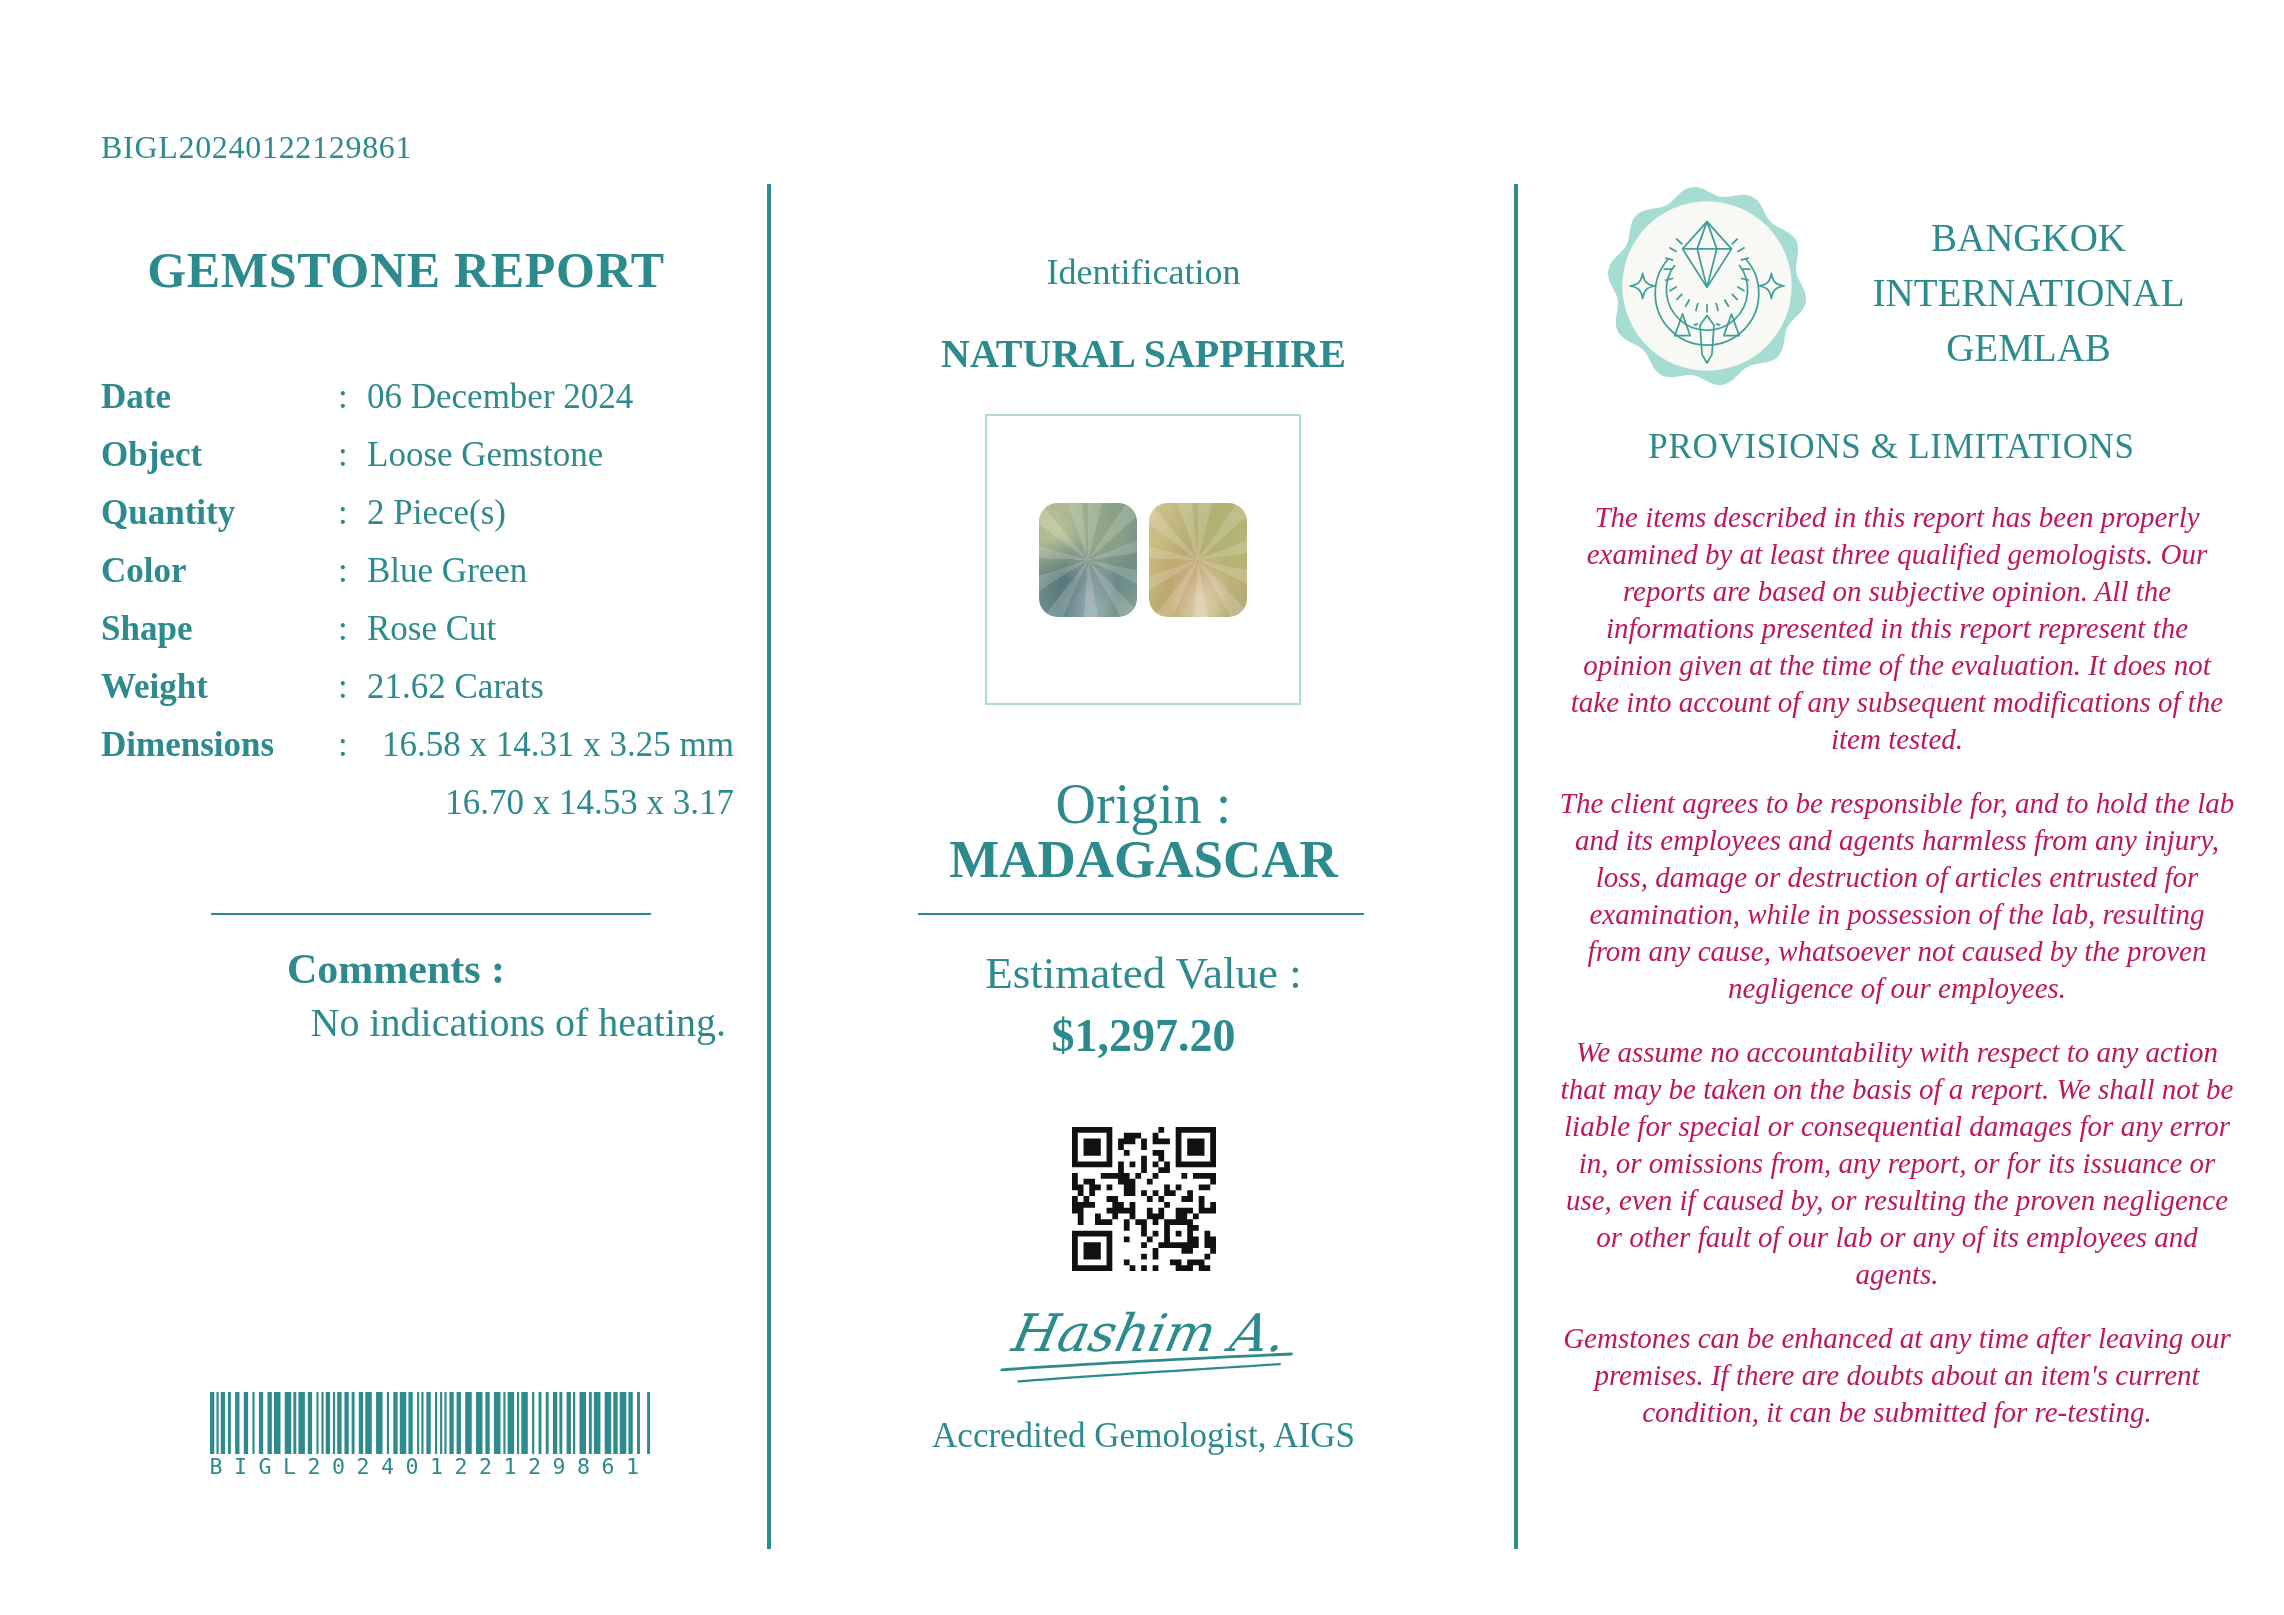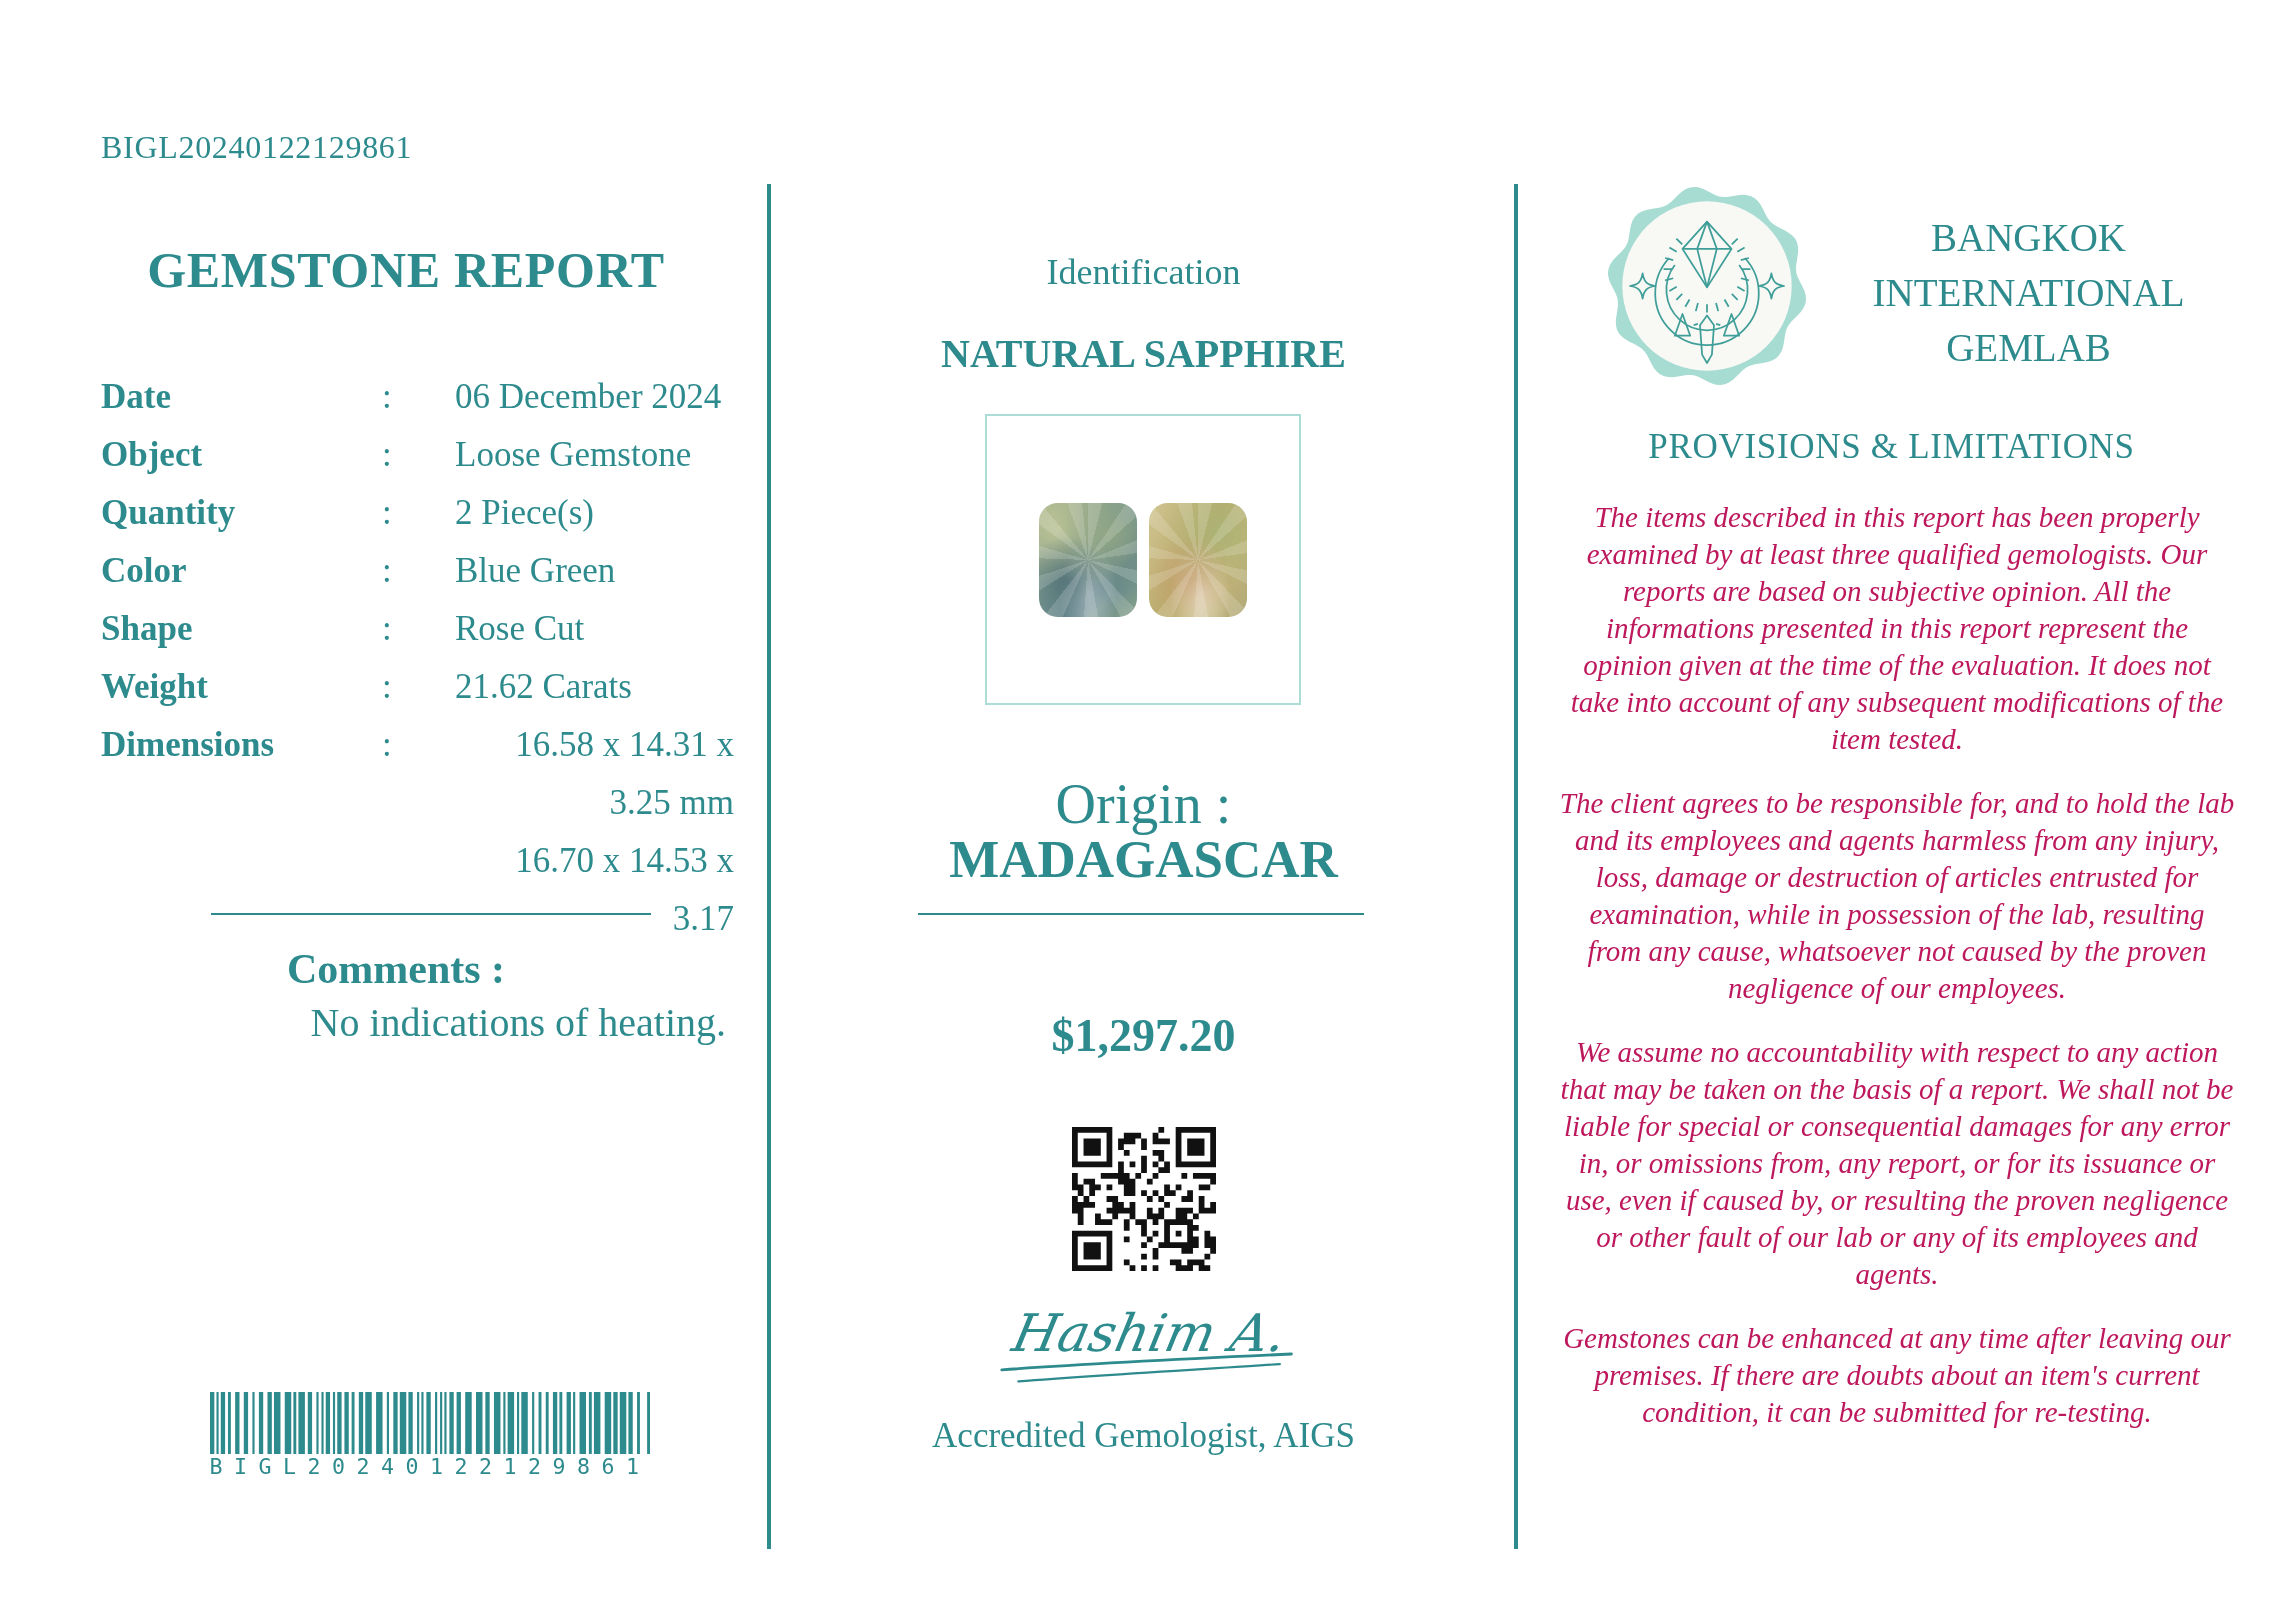--- a/index.html
+++ b/index.html
@@ -7,21 +7,21 @@
         font-family:"Liberation Serif","DejaVu Serif",serif;color:#2d8a8d;margin-top:24px;}
   .abs{position:absolute;}
   .center{text-align:center;}
   
   .cert-no{left:101px;top:105px;font-size:32px;letter-spacing:0.7px;}
   
   .vline{position:absolute;top:160px;height:1365px;width:3.6px;background:#2d8a8d;}
   
   .report-title{left:86px;top:217px;width:640px;font-size:50px;font-weight:700;letter-spacing:0.7px;}
   .fields{left:101px;top:344px;width:633px;}
-  .frow{display:grid;grid-template-columns:237px 29px 1fr;min-height:58px;line-height:58px;font-size:35px;gap:44px;}
+  .frow{display:grid;grid-template-columns:237px 29px 1fr;min-height:58px;line-height:58px;font-size:35px;}
   .flabel{font-weight:700;}
   .fvalue div{line-height:58px;text-align:right;}
   .rule{position:absolute;background:#2d8a8d;height:2.2px;}
   .rule-left{left:211px;top:889px;width:440px;}
   .comments-label{left:76px;top:921px;width:640px;font-size:42px;font-weight:700;}
   .comments-text{left:86px;top:975px;width:640px;font-size:40px;text-align:right;}
   .barcode{left:210px;top:1368px;}
   .barcode-text{left:167px;top:1430px;width:526px;font-size:21.6px;letter-spacing:11.5px;
                 font-family:"DejaVu Sans Mono","Liberation Mono",monospace;white-space:nowrap;text-align:center;}
   
@@ -126,20 +126,21 @@
 
   <div class="abs photo-box">
     <div class="gem gem-left"></div>
     <div class="gem gem-right"></div>
   </div>
 
   <div class="abs origin-label center">Origin :</div>
   <div class="abs origin-value center">MADAGASCAR</div>
 
   <div class="rule rule-mid"></div>
+  <div class="abs value-label center">Estimated Value :</div>
   <div class="abs value-amount center">$1,297.20</div>
 
   <svg class="abs qr" width="144" height="144" viewBox="0 0 200 200">
     <rect width="200" height="200" fill="#ffffff"></rect>
     <path id="qr-path" fill="#111111" d="M0 0h8v8h-8zM8 0h8v8h-8zM16 0h8v8h-8zM24 0h8v8h-8zM32 0h8v8h-8zM40 0h8v8h-8zM48 0h8v8h-8zM120 0h8v8h-8zM144 0h8v8h-8zM152 0h8v8h-8zM160 0h8v8h-8zM168 0h8v8h-8zM176 0h8v8h-8zM184 0h8v8h-8zM192 0h8v8h-8zM0 8h8v8h-8zM48 8h8v8h-8zM72 8h8v8h-8zM80 8h8v8h-8zM88 8h8v8h-8zM112 8h8v8h-8zM144 8h8v8h-8zM192 8h8v8h-8zM0 16h8v8h-8zM16 16h8v8h-8zM24 16h8v8h-8zM32 16h8v8h-8zM48 16h8v8h-8zM64 16h8v8h-8zM72 16h8v8h-8zM80 16h8v8h-8zM96 16h8v8h-8zM112 16h8v8h-8zM120 16h8v8h-8zM128 16h8v8h-8zM144 16h8v8h-8zM160 16h8v8h-8zM168 16h8v8h-8zM176 16h8v8h-8zM192 16h8v8h-8zM0 24h8v8h-8zM16 24h8v8h-8zM24 24h8v8h-8zM32 24h8v8h-8zM48 24h8v8h-8zM64 24h8v8h-8zM96 24h8v8h-8zM144 24h8v8h-8zM160 24h8v8h-8zM168 24h8v8h-8zM176 24h8v8h-8zM192 24h8v8h-8zM0 32h8v8h-8zM16 32h8v8h-8zM24 32h8v8h-8zM32 32h8v8h-8zM48 32h8v8h-8zM72 32h8v8h-8zM112 32h8v8h-8zM120 32h8v8h-8zM144 32h8v8h-8zM160 32h8v8h-8zM168 32h8v8h-8zM176 32h8v8h-8zM192 32h8v8h-8zM0 40h8v8h-8zM48 40h8v8h-8zM96 40h8v8h-8zM120 40h8v8h-8zM144 40h8v8h-8zM192 40h8v8h-8zM0 48h8v8h-8zM8 48h8v8h-8zM16 48h8v8h-8zM24 48h8v8h-8zM32 48h8v8h-8zM40 48h8v8h-8zM48 48h8v8h-8zM64 48h8v8h-8zM80 48h8v8h-8zM96 48h8v8h-8zM112 48h8v8h-8zM128 48h8v8h-8zM144 48h8v8h-8zM152 48h8v8h-8zM160 48h8v8h-8zM168 48h8v8h-8zM176 48h8v8h-8zM184 48h8v8h-8zM192 48h8v8h-8zM64 56h8v8h-8zM96 56h8v8h-8zM120 56h8v8h-8zM128 56h8v8h-8zM0 64h8v8h-8zM40 64h8v8h-8zM48 64h8v8h-8zM56 64h8v8h-8zM64 64h8v8h-8zM72 64h8v8h-8zM88 64h8v8h-8zM112 64h8v8h-8zM152 64h8v8h-8zM168 64h8v8h-8zM176 64h8v8h-8zM184 64h8v8h-8zM192 64h8v8h-8zM0 72h8v8h-8zM16 72h8v8h-8zM24 72h8v8h-8zM64 72h8v8h-8zM72 72h8v8h-8zM80 72h8v8h-8zM104 72h8v8h-8zM192 72h8v8h-8zM0 80h8v8h-8zM8 80h8v8h-8zM24 80h8v8h-8zM32 80h8v8h-8zM48 80h8v8h-8zM72 80h8v8h-8zM80 80h8v8h-8zM128 80h8v8h-8zM144 80h8v8h-8zM176 80h8v8h-8zM184 80h8v8h-8zM8 88h8v8h-8zM24 88h8v8h-8zM72 88h8v8h-8zM80 88h8v8h-8zM96 88h8v8h-8zM112 88h8v8h-8zM128 88h8v8h-8zM136 88h8v8h-8zM160 88h8v8h-8zM0 96h8v8h-8zM16 96h8v8h-8zM48 96h8v8h-8zM56 96h8v8h-8zM104 96h8v8h-8zM120 96h8v8h-8zM152 96h8v8h-8zM160 96h8v8h-8zM176 96h8v8h-8zM0 104h8v8h-8zM8 104h8v8h-8zM16 104h8v8h-8zM24 104h8v8h-8zM56 104h8v8h-8zM64 104h8v8h-8zM80 104h8v8h-8zM128 104h8v8h-8zM176 104h8v8h-8zM192 104h8v8h-8zM0 112h8v8h-8zM8 112h8v8h-8zM48 112h8v8h-8zM56 112h8v8h-8zM64 112h8v8h-8zM72 112h8v8h-8zM80 112h8v8h-8zM104 112h8v8h-8zM120 112h8v8h-8zM144 112h8v8h-8zM152 112h8v8h-8zM160 112h8v8h-8zM176 112h8v8h-8zM184 112h8v8h-8zM192 112h8v8h-8zM8 120h8v8h-8zM32 120h8v8h-8zM56 120h8v8h-8zM80 120h8v8h-8zM104 120h8v8h-8zM112 120h8v8h-8zM120 120h8v8h-8zM144 120h8v8h-8zM152 120h8v8h-8zM168 120h8v8h-8zM8 128h8v8h-8zM32 128h8v8h-8zM40 128h8v8h-8zM48 128h8v8h-8zM72 128h8v8h-8zM88 128h8v8h-8zM96 128h8v8h-8zM112 128h8v8h-8zM128 128h8v8h-8zM136 128h8v8h-8zM144 128h8v8h-8zM152 128h8v8h-8zM160 128h8v8h-8zM72 136h8v8h-8zM96 136h8v8h-8zM128 136h8v8h-8zM160 136h8v8h-8zM168 136h8v8h-8zM0 144h8v8h-8zM8 144h8v8h-8zM16 144h8v8h-8zM24 144h8v8h-8zM32 144h8v8h-8zM40 144h8v8h-8zM48 144h8v8h-8zM96 144h8v8h-8zM112 144h8v8h-8zM128 144h8v8h-8zM144 144h8v8h-8zM160 144h8v8h-8zM184 144h8v8h-8zM0 152h8v8h-8zM48 152h8v8h-8zM72 152h8v8h-8zM104 152h8v8h-8zM128 152h8v8h-8zM160 152h8v8h-8zM168 152h8v8h-8zM184 152h8v8h-8zM192 152h8v8h-8zM0 160h8v8h-8zM16 160h8v8h-8zM24 160h8v8h-8zM32 160h8v8h-8zM48 160h8v8h-8zM96 160h8v8h-8zM120 160h8v8h-8zM128 160h8v8h-8zM136 160h8v8h-8zM144 160h8v8h-8zM152 160h8v8h-8zM160 160h8v8h-8zM168 160h8v8h-8zM184 160h8v8h-8zM192 160h8v8h-8zM0 168h8v8h-8zM16 168h8v8h-8zM24 168h8v8h-8zM32 168h8v8h-8zM48 168h8v8h-8zM112 168h8v8h-8zM152 168h8v8h-8zM160 168h8v8h-8zM192 168h8v8h-8zM0 176h8v8h-8zM16 176h8v8h-8zM24 176h8v8h-8zM32 176h8v8h-8zM48 176h8v8h-8zM96 176h8v8h-8zM112 176h8v8h-8zM184 176h8v8h-8zM0 184h8v8h-8zM48 184h8v8h-8zM72 184h8v8h-8zM136 184h8v8h-8zM144 184h8v8h-8zM160 184h8v8h-8zM168 184h8v8h-8zM176 184h8v8h-8zM0 192h8v8h-8zM8 192h8v8h-8zM16 192h8v8h-8zM24 192h8v8h-8zM32 192h8v8h-8zM40 192h8v8h-8zM48 192h8v8h-8zM80 192h8v8h-8zM96 192h8v8h-8zM112 192h8v8h-8zM144 192h8v8h-8zM152 192h8v8h-8zM160 192h8v8h-8zM176 192h8v8h-8zM184 192h8v8h-8z"></path>
   </svg>
 
   <svg class="abs signature" width="309" height="108" viewBox="0 0 430 150">
     <text x="232" y="78" transform="skewX(-12)" text-anchor="middle" fill="#2d8a8d" font-family="DejaVu Serif, Liberation Serif, serif" font-style="italic" font-size="72">Hashim A.</text>
     <path d="M15,104 C140,95 330,86 418,82" stroke="#2d8a8d" stroke-width="4" fill="none" stroke-linecap="round"></path>

